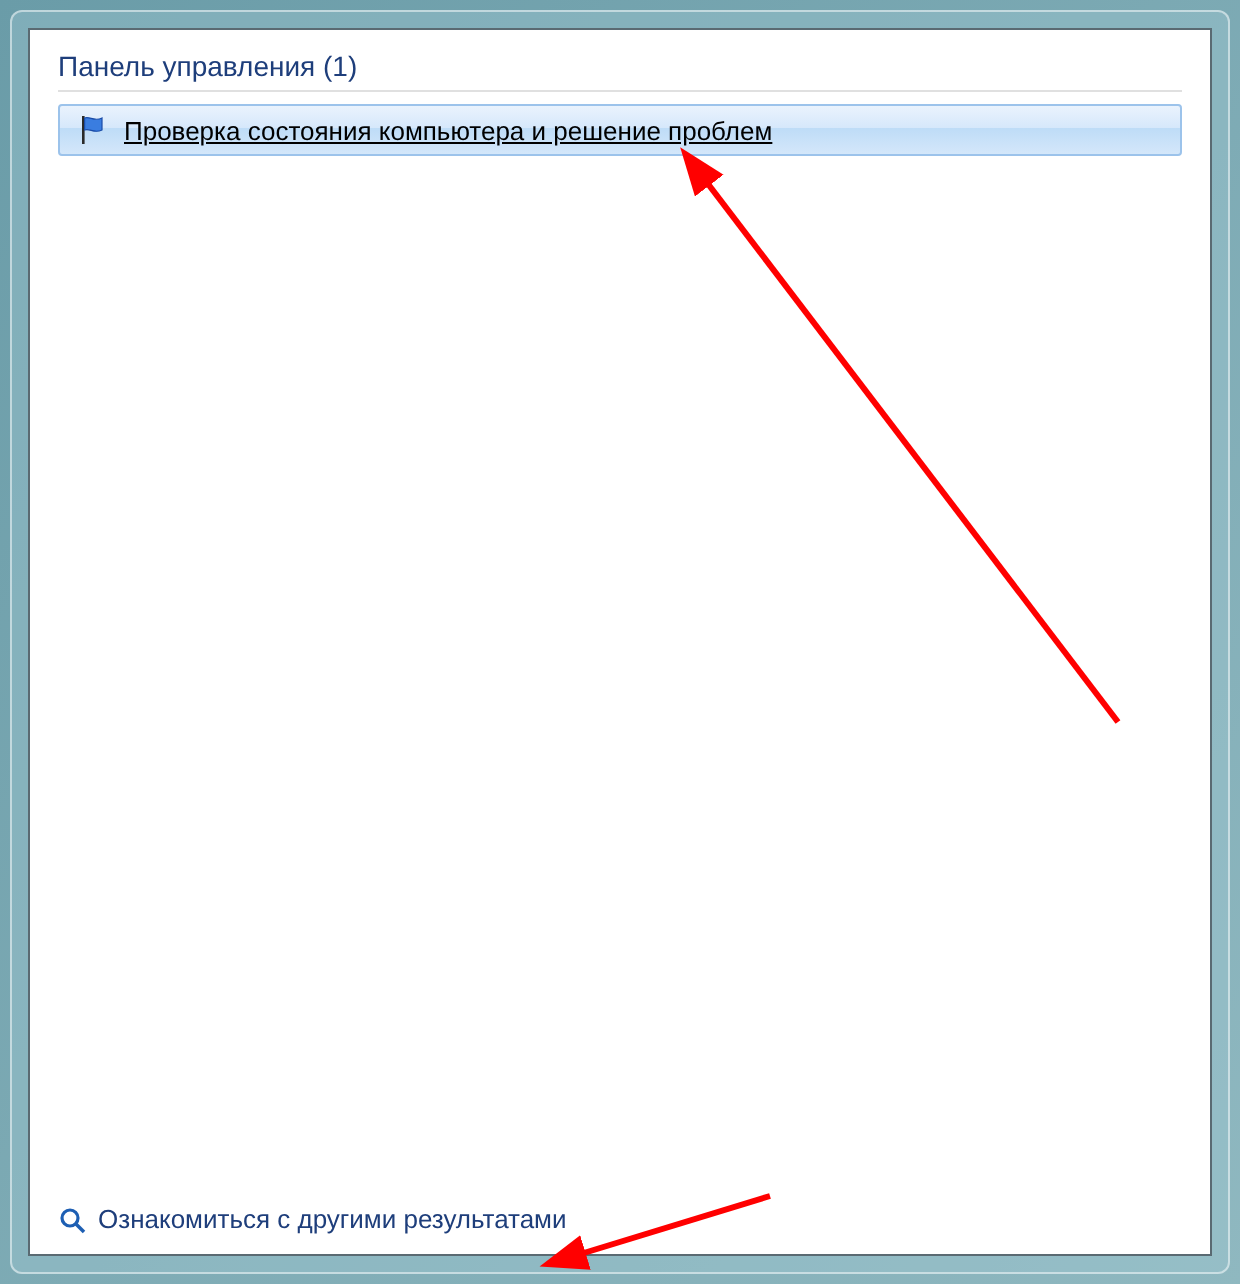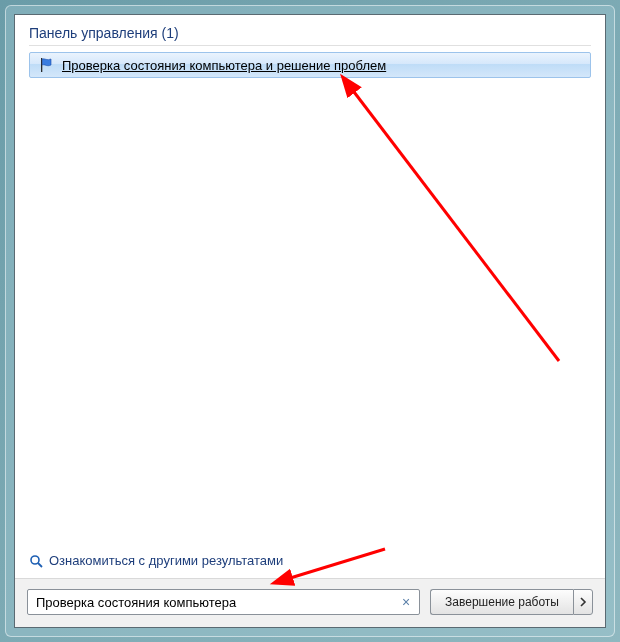--- a/index.html
+++ b/index.html
@@ -187,29 +187,15 @@
           <defs>
             <marker id="ah2" markerWidth="10" markerHeight="10" refX="2" refY="3" orient="auto">
               <path d="M0,0 L0,6 L8,3 Z" fill="#ff0000"></path>
             </marker>
           </defs>
           <line x1="110" y1="2" x2="12" y2="32" stroke="#ff0000" stroke-width="3" marker-end="url(#ah2)"></line>
         </svg>
       </div>
     </div>
 
-    <div class="bottom-bar">
-      <div class="search-field">
-        <input type="text" value="Проверка состояния компьютера" style="">
-        <span class="clear-btn">×</span>
-      </div>
-      <div class="shutdown-group">
-        <button class="shutdown-btn">Завершение работы</button>
-        <div class="shutdown-arrow">
-          <svg width="8" height="10" viewBox="0 0 8 10">
-            <path d="M2 1 L6 5 L2 9" fill="none" stroke="#333" stroke-width="1.6"></path>
-          </svg>
-        </div>
-      </div>
-    </div>
 
   </div>
 </div>
 
 </body></html>

